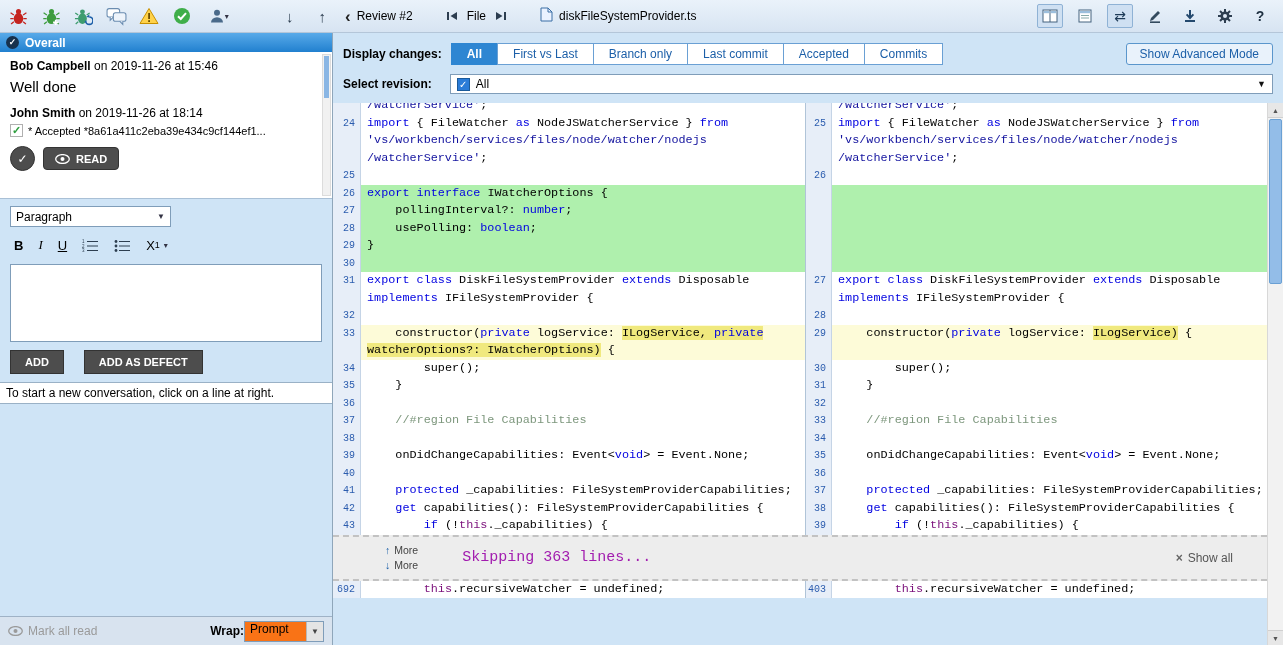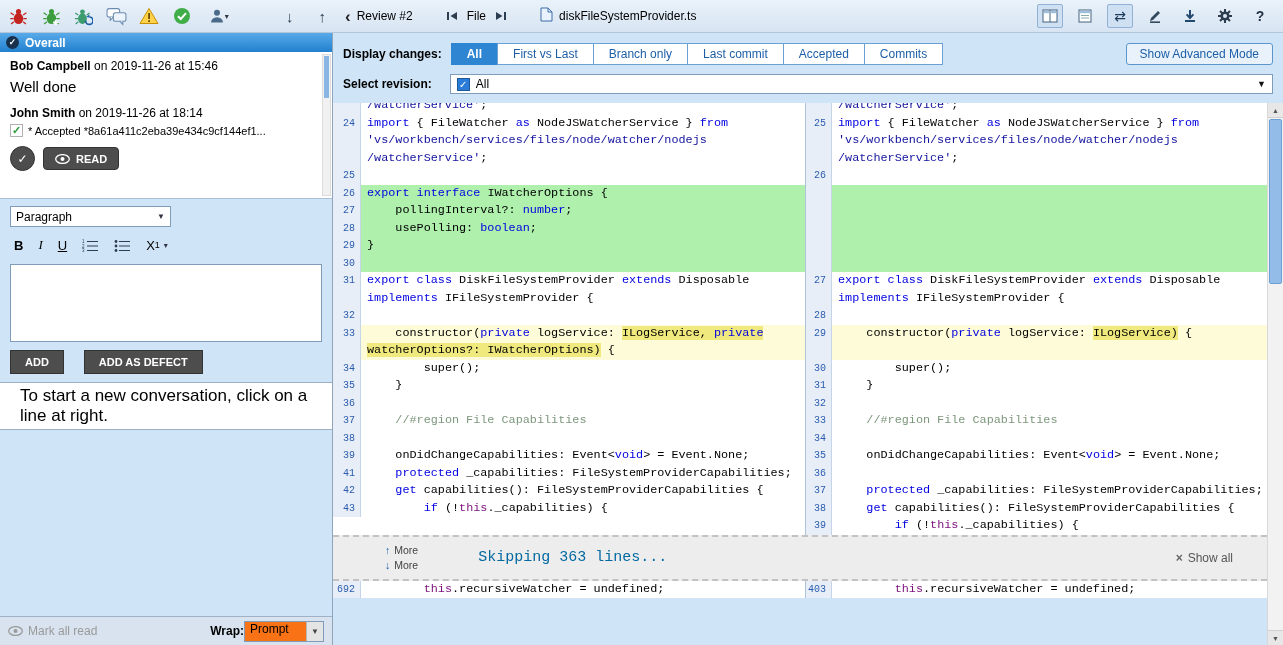--- a/index.html
+++ b/index.html
@@ -45,21 +45,21 @@
   .pselect{width:161px}
   .fmt-row{display:flex;align-items:center;gap:15px;height:24px;margin-top:6px;padding-left:4px}
   .fmt{font-size:13px;cursor:pointer;display:flex;align-items:center}
   .fmt.b{font-weight:bold}
   .fmt.i{font-style:italic;font-family:"Liberation Serif",serif}
   .fmt.u{text-decoration:underline}
   .fmt sub{font-size:9px}
   .textarea{height:78px;background:#fff;border:1px solid #7f9db9;margin:7px 0 8px}
   .addrow{display:flex;gap:20px}
   .btn-dark{height:24px;padding:0 14px;background:#4d4d4d;border:1px solid #333;color:#fff;font-size:11px;font-weight:bold;display:flex;align-items:center;cursor:pointer}
-  .hint{flex:none;background:#fff;border-top:1px solid #9ab1c6;border-bottom:1px solid #9ab1c6;padding:3px 20px;font-size:17px}
+  .hint{flex:none;background:#fff;border-top:1px solid #9ab1c6;border-bottom:1px solid #9ab1c6;padding:3px 6px;font-size:12px}
   .sfiller{flex:1}
   .sfooter{height:29px;flex:none;background:#d8e3ef;border-top:1px solid #9fb2c6;display:flex;align-items:center;padding:0 8px;gap:6px}
   .mark-read{color:#9a9a9a;display:flex;align-items:center;gap:5px}
   .wrap-group{margin-left:auto;display:flex;align-items:center;}
   .wrap-label{font-weight:bold}
   .wrap-select{width:80px;height:21px;background:#f97316;border:1px solid #7f9db9;display:flex;align-items:flex-start;justify-content:space-between;padding-left:5px;font-size:12px;cursor:pointer}
   .wrap-caretbox{width:17px;height:19px;background:#e4e4e4;border-left:1px solid #b8b8b8;display:flex;align-items:center;justify-content:center;font-size:8px;color:#444}
 
   
   .filters{padding:8px 10px 4px;flex:none}
@@ -88,21 +88,21 @@
   .pane.r .num{width:26px}
   .code{flex:1;min-width:0;white-space:pre-wrap;word-break:break-all;padding-left:6px;font-family:"Liberation Mono",monospace;font-size:11.8px;line-height:17.5px}
   .crow.add .code{background:#aff0ad}
   .crow.mod .code{background:#fdfbd8}
   .k{color:#0000e0}.s{color:#12129e}.c{color:#7d977d}.w{color:#7b107b}.h{background:#f0e97e}
 
   .skip{height:46px;background:#ededed;border-top:2px dashed #c2c2c2;border-bottom:2px dashed #c2c2c2;display:flex;align-items:center}
   .more-col{margin-left:52px;display:flex;flex-direction:column;gap:3px;font-size:10.5px;color:#444}
   .more-btn{display:flex;align-items:center;gap:4px;cursor:pointer}
   .more-btn .arr{color:#1c5fa8;font-weight:bold}
-  .skip-text{font-family:"Liberation Mono",monospace;font-size:15px;color:#0369a1;margin-left:60px}
+  .skip-text{font-family:"Liberation Mono",monospace;font-size:15px;color:#a21caf;margin-left:44px}
   .showall{margin-left:auto;margin-right:34px;display:flex;align-items:center;gap:5px;color:#555;cursor:pointer}
   .showall .x{font-weight:bold;color:#666}
 
   .vscroll{position:absolute;top:0;right:0;bottom:0;width:16px;background:#f2f2f2;border-left:1px solid #d8d8d8}
   .varrow{height:15px;display:flex;align-items:center;justify-content:center;font-size:7px;color:#555;background:#e7e7e7;border-bottom:1px solid #d0d0d0}
   .varrow.down{position:absolute;bottom:0;left:0;right:0;border-top:1px solid #d0d0d0;border-bottom:none}
   .vthumb{position:absolute;top:16px;left:1px;right:1px;height:165px;background:#93bde8;border:1px solid #6aa0d4;border-radius:2px}
 </style>
 </head>
 <body>
@@ -448,20 +448,24 @@
                   </div>
                   <div class="crow">
                     <span class="num">38</span>
                     <span class="code"></span>
                   </div>
                   <div class="crow">
                     <span class="num">39</span>
                     <span class="code"><span>    onDidChangeCapabilities: Event&lt;</span><span class="k">void</span><span>&gt; = Event.None;</span></span>
                   </div>
                   <div class="crow">
+                    <span class="num">40</span>
+                    <span class="code"></span>
+                  </div>
+                  <div class="crow">
                     <span class="num">41</span>
                     <span class="code"><span>    </span><span class="k">protected</span><span> _capabilities: FileSystemProviderCapabilities;</span></span>
                   </div>
                   <div class="crow">
                     <span class="num">42</span>
                     <span class="code"><span>    </span><span class="k">get</span><span> capabilities(): FileSystemProviderCapabilities {</span></span>
                   </div>
                   <div class="crow">
                     <span class="num">43</span>
                     <span class="code"><span>        </span><span class="k">if</span><span> (!</span><span class="w">this</span><span>._capabilities) {</span></span>

